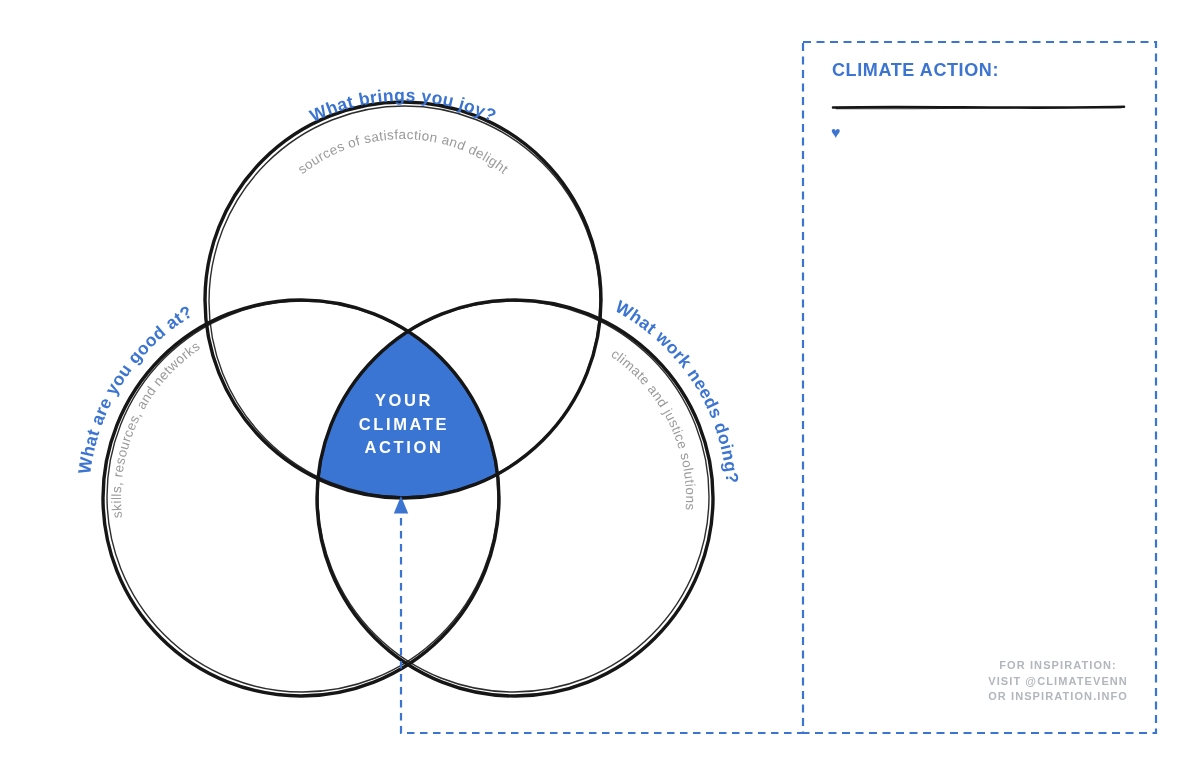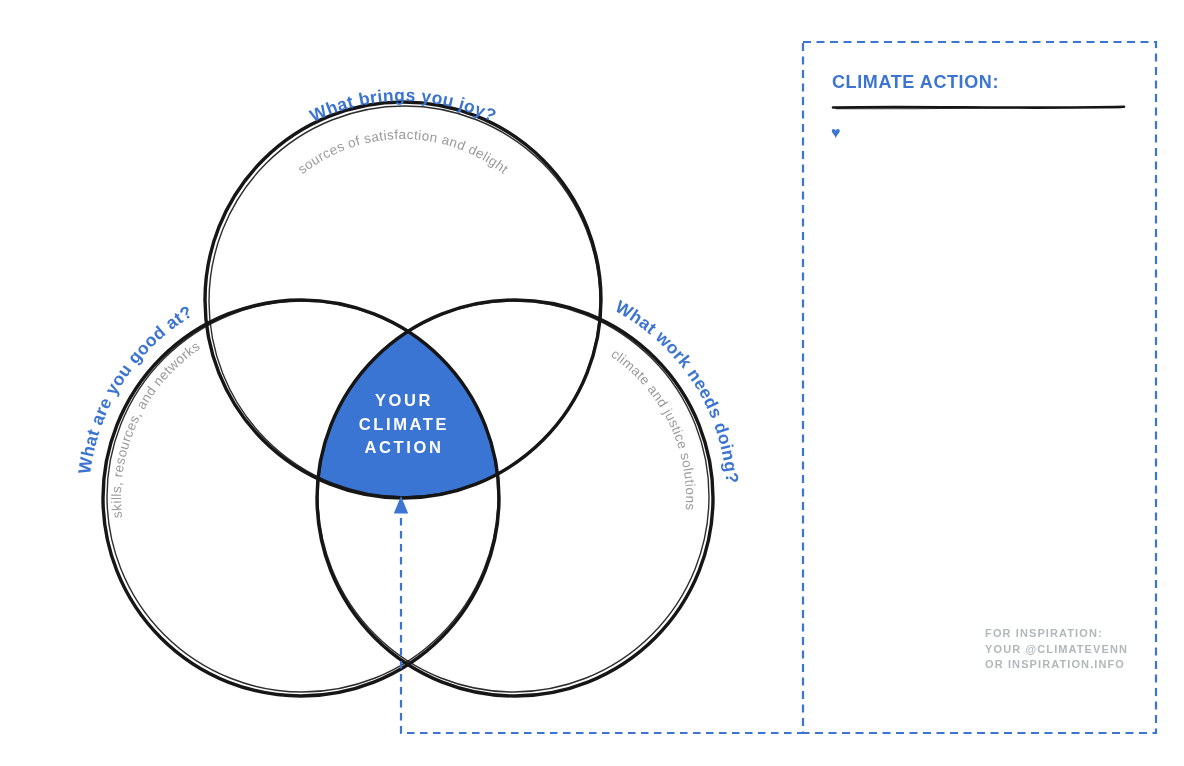--- a/index.html
+++ b/index.html
@@ -15,29 +15,29 @@
   .arc-label-gray{
     font-family:"Liberation Sans", sans-serif;
     font-size:13.5px;font-weight:400;fill:#9a9a9a;letter-spacing:.4px;
   }
   .center-label{
     font-family:"Liberation Sans", sans-serif;
     font-size:16.5px;font-weight:700;fill:#ffffff;letter-spacing:2.6px;
     text-anchor:middle;
   }
   .panel-heading{
-    position:absolute;left:832px;top:72px;
+    position:absolute;left:832px;top:60px;
     font-size:18px;font-weight:800;color:#3b74d1;letter-spacing:.6px;
   }
   .heart{
     position:absolute;left:831px;top:125px;
     font-size:16px;color:#3b74d1;line-height:16px;
   }
   .inspiration{
-    position:absolute;right:56px;top:626px;text-align:left;
+    position:absolute;right:56px;top:658px;text-align:center;
     font-size:11px;font-weight:700;color:#b2b7bc;letter-spacing:1.1px;
     line-height:15.5px;white-space:nowrap;
   }
 </style>
 </head>
 <body>
 
 <div id="stage">
 
   <svg width="1184" height="766" viewBox="0 0 1184 766">
@@ -100,17 +100,17 @@
       <path d="M836,108.6 C950,109.6 1040,106.2 1121,107.8" fill="none" stroke="#161616" stroke-width="1.1" stroke-linecap="round" opacity="0.85"></path>
     </g>
   </svg>
 
   <div class="panel-heading">CLIMATE ACTION:</div>
 
   <div class="heart">♥</div>
 
   <div class="inspiration">
     <div>FOR INSPIRATION:</div>
-    <div>YOUR @CLIMATEVENN</div>
+    <div>VISIT @CLIMATEVENN</div>
     <div>OR INSPIRATION.INFO</div>
   </div>
 
 </div>
 
 </body></html>

